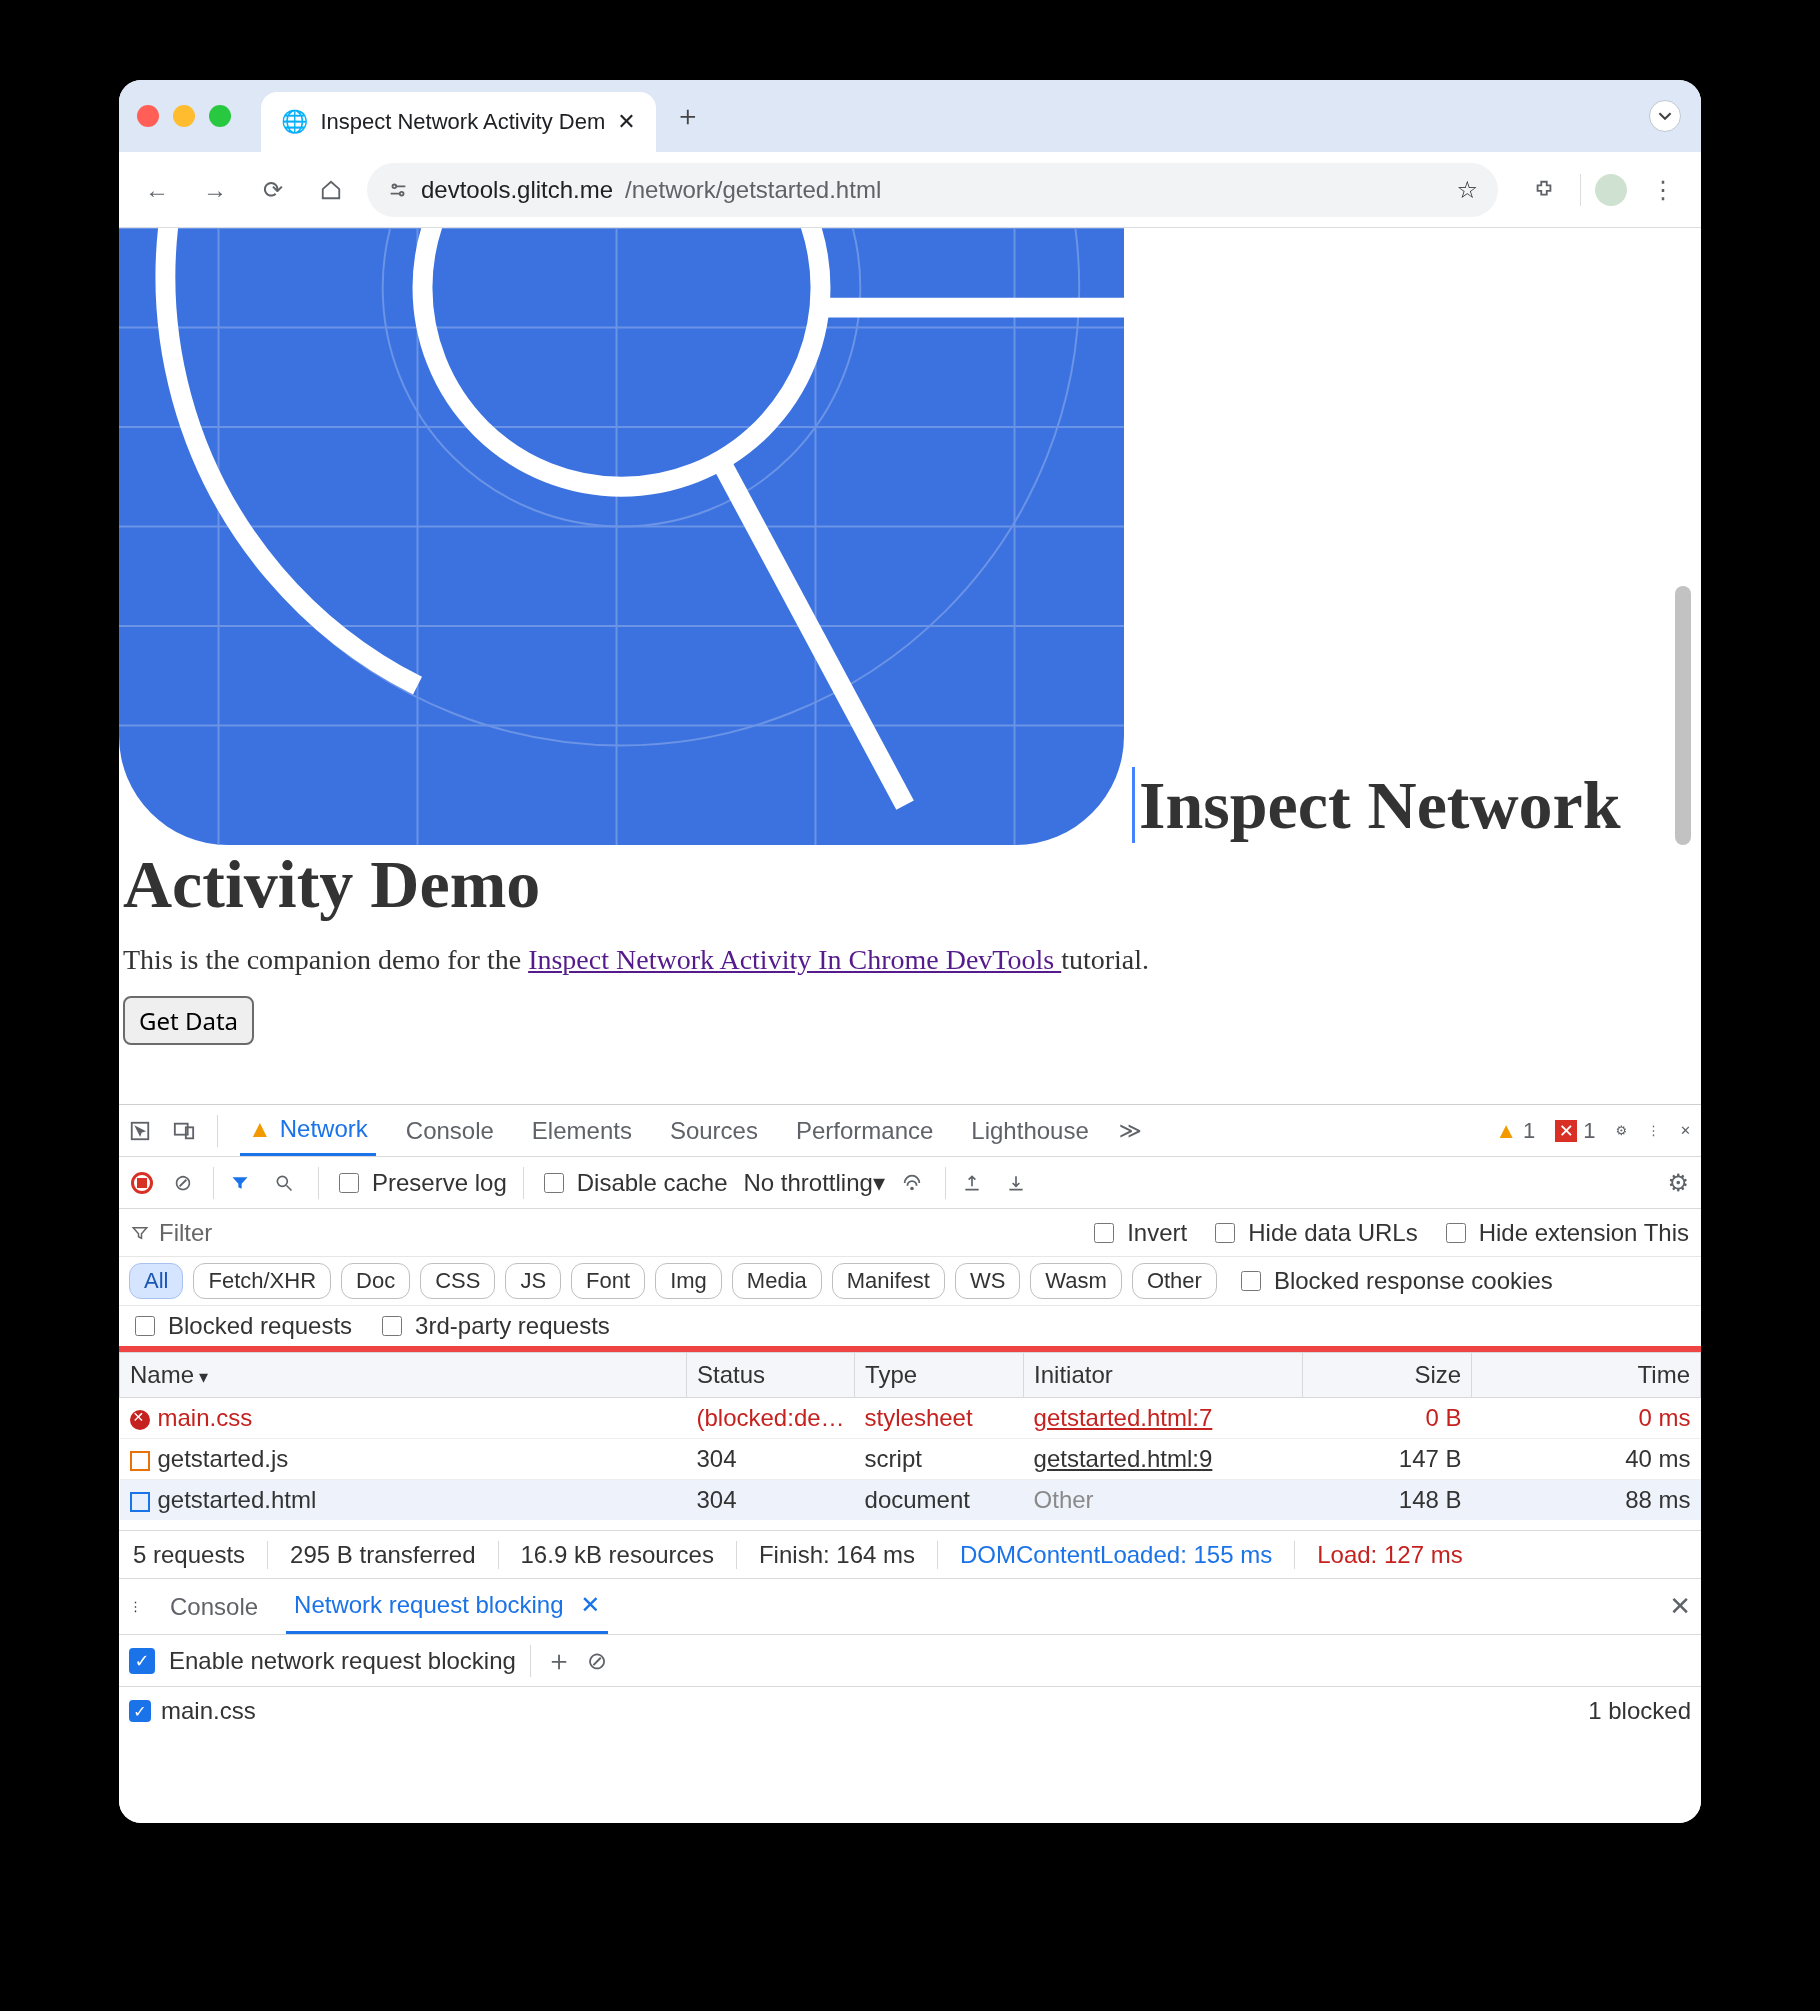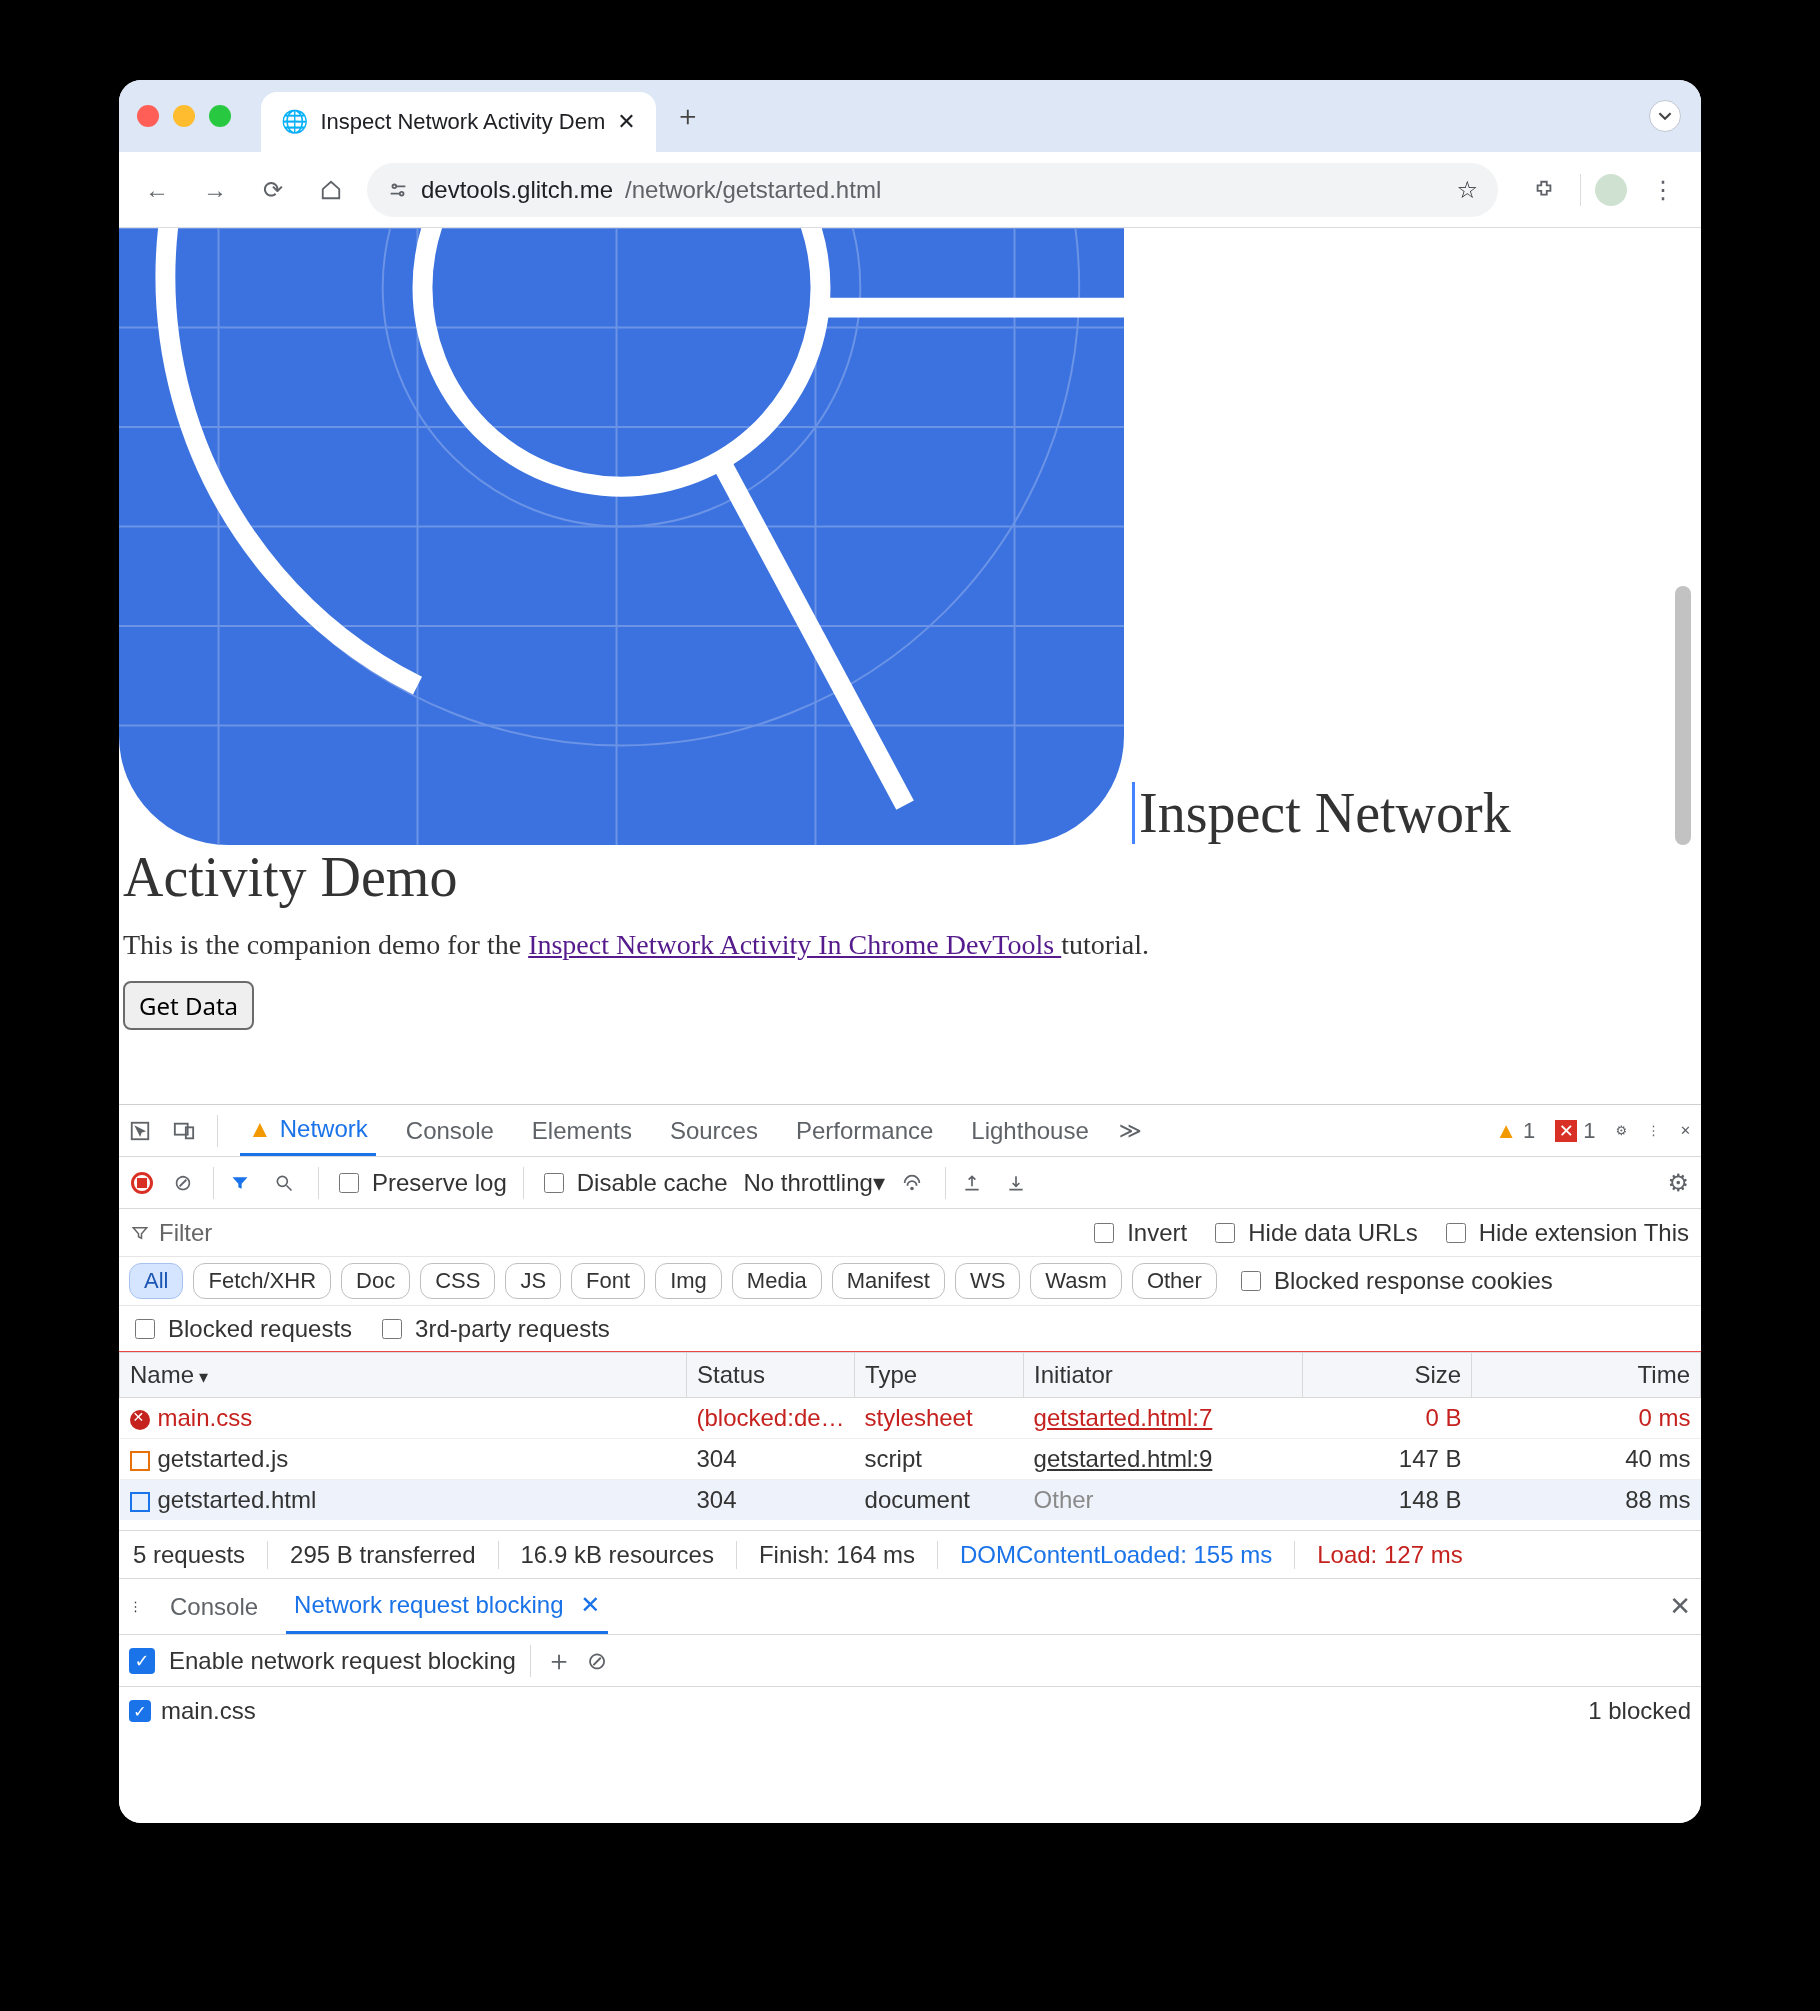--- a/index.html
+++ b/index.html
@@ -88,21 +88,21 @@
   .content { padding: 0; height: 876px; overflow:hidden; position:relative; }
   .logo-wrap { display:flex; align-items:flex-end; }
   .logo {
     width: 1005px; height: 617px;
     background:#3b72e0;
     border-radius: 0 0 109px 109px;
     position:relative;
     overflow:hidden;
   }
   .logo svg { position:absolute; inset:0; }
-  .h1line { font-family: Georgia, "Times New Roman", serif; font-size: 56px; font-weight:400; display:inline; }
+  .h1line { font-family: Georgia, "Times New Roman", serif; font-size: 68px; font-weight:700; display:inline; }
   .h1line.link-before::before { content:""; border-left:3px solid #4683ff; margin-right:4px;}
   .activity-demo { padding-left: 4px; }
   .para { font-family: Georgia, serif; font-size:28px; padding: 20px 4px; }
   .para a { color:#551a8b; }
   .getdata {
     margin-left:4px;
     font-family: system-ui, Arial, sans-serif;
     font-size: 24px;
     background:#efefef;
     border:2px solid #6b6b6b;
@@ -136,21 +136,21 @@
   .select { font-size:24px; color:#333; display:flex; align-items:center; }
   .divline { width:1px; height:32px; background:#d9d9d9;}
   .net-settings { margin-left:auto; color:#5f6368; font-size:24px;}
   
   .filter-row { height:48px; display:flex; align-items:center; gap:24px; padding:0 12px; border-bottom:1px solid #e6e6e6;}
   .filter-input { display:flex; align-items:center; gap:10px; color:#666; font-size:24px;}
   .pills { display:flex; align-items:center; gap:10px; padding:6px 10px; border-bottom:1px solid #e6e6e6; flex-wrap:wrap;}
   .pill { border:1px solid #bfbfbf; border-radius:12px; padding:4px 14px; font-size:22px; color:#333; background:#fff;}
   .pill.active { background:#d6e5ff; border-color:#a8c2f0; color:#1b56b3;}
   .pills .cb { margin-left:10px;}
-  .req-row2 { height:46px; display:flex; align-items:center; gap:26px; padding:0 12px; border-bottom:1px solid #ef4444;}
+  .req-row2 { height:46px; display:flex; align-items:center; gap:26px; padding:0 12px; border-bottom:6px solid #ef4444;}
   
   .ntable { width:100%; border-collapse:collapse; font-size:24px;}
   .ntable th { text-align:left; background:#f4f6f9; border:1px solid #d9d9d9; padding:8px 10px; color:#333; font-weight:400;}
   .ntable td { border-top:1px solid #eee; padding:6px 10px; white-space:nowrap;}
   .ntable td.r, .ntable th.r { text-align:right;}
   .row-blocked td { color:#c5221f;}
   .row-blocked .init { text-decoration:underline;}
   .row td .init { color:#333; text-decoration:underline;}
   .row.sel td { background:#eef3fb;}
   .name-ic { display:inline-block; width:20px; height:20px; margin-right:8px; vertical-align:middle;}

